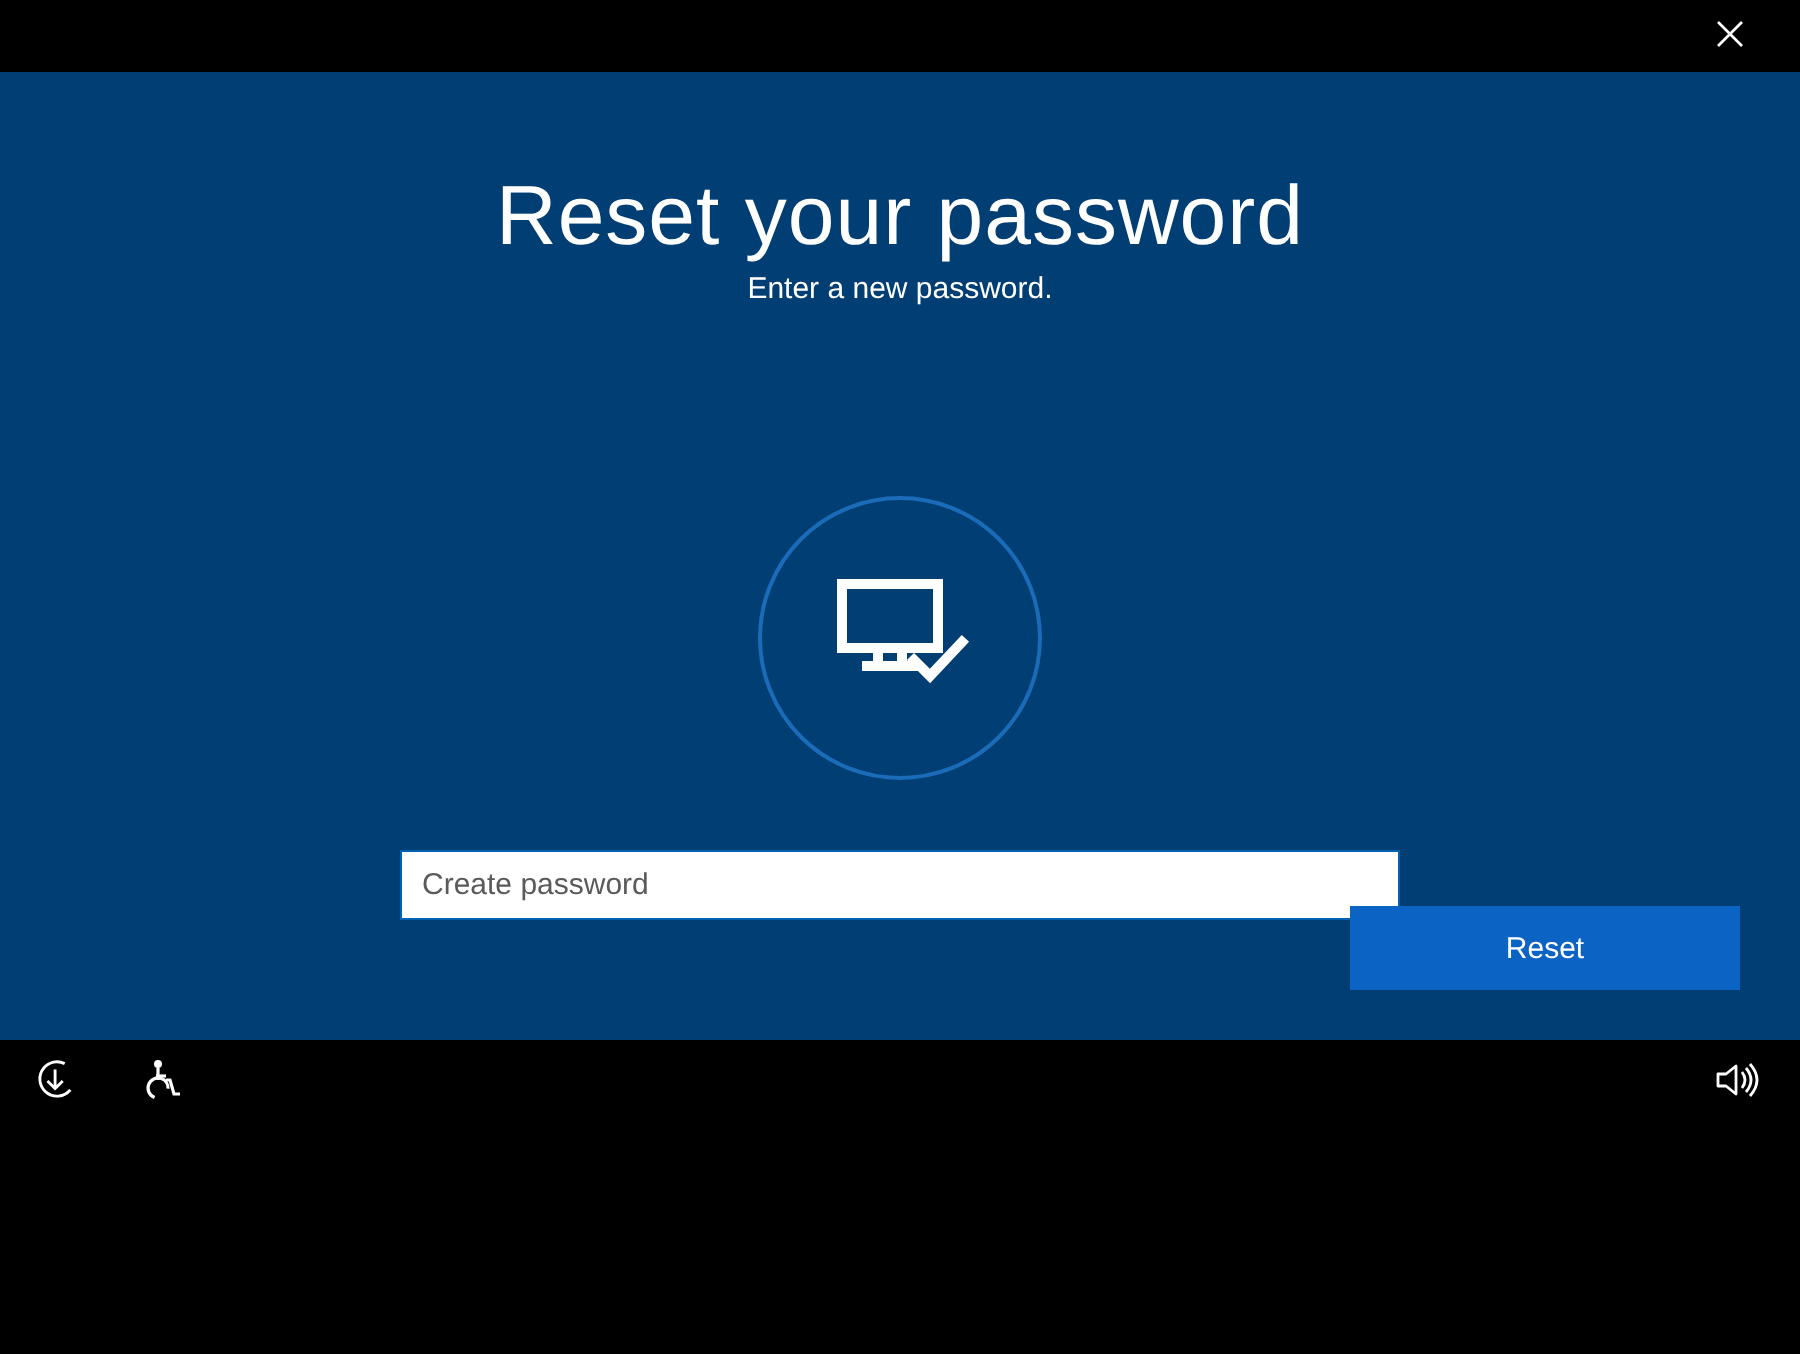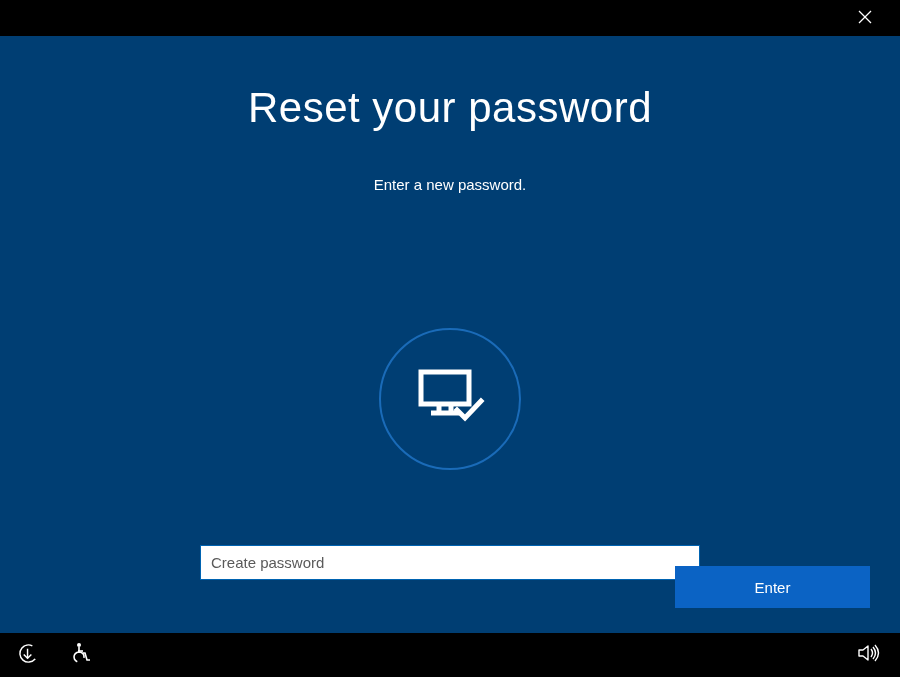--- a/index.html
+++ b/index.html
@@ -32,27 +32,26 @@
       cursor: pointer;
       width: 30px;
       height: 30px;
       display: flex;
       align-items: center;
       justify-content: center;
     }
 
     .main-content {
       width: 100%;
-      height: 597px;
+      height: 484px;
       background: #003e73;
       display: flex;
       flex-direction: column;
       align-items: center;
       position: relative;
-      gap: 40px;
     }
 
     .page-title {
       color: #fff;
       font-size: 42px;
       font-weight: 300;
       margin-top: 48px;
       letter-spacing: 0.5px;
     }
 
@@ -158,21 +157,21 @@
         <line x1="36" y1="36" x2="36" y2="45" stroke="#fff" stroke-width="5"></line>
         <line x1="16" y1="45" x2="44" y2="45" stroke="#fff" stroke-width="5"></line>
         <polyline points="42,42 50,50 66,33" fill="none" stroke="#fff" stroke-width="5" stroke-linecap="square" stroke-linejoin="miter"></polyline>
       </svg>
     </span>
   </div>
 
   <input type="password" class="password-input" value="" placeholder="Create password" style="">
 
   <button class="next-button">
-    <span>Enter</span>
+    <span>Reset</span>
   </button>
 </div>
 
 <div class="bottom-bar">
   <div class="bottom-left">
     <div class="bar-icon">
       <span>
         <svg width="21" height="21" viewBox="0 0 22 22">
           <circle cx="11" cy="11" r="9" fill="none" stroke="#fff" stroke-width="1.5" stroke-dasharray="40 16" transform="rotate(40 11 11)"></circle>
           <polyline points="6,12 10,16 14,12" fill="none" stroke="#fff" stroke-width="1.5"></polyline>

